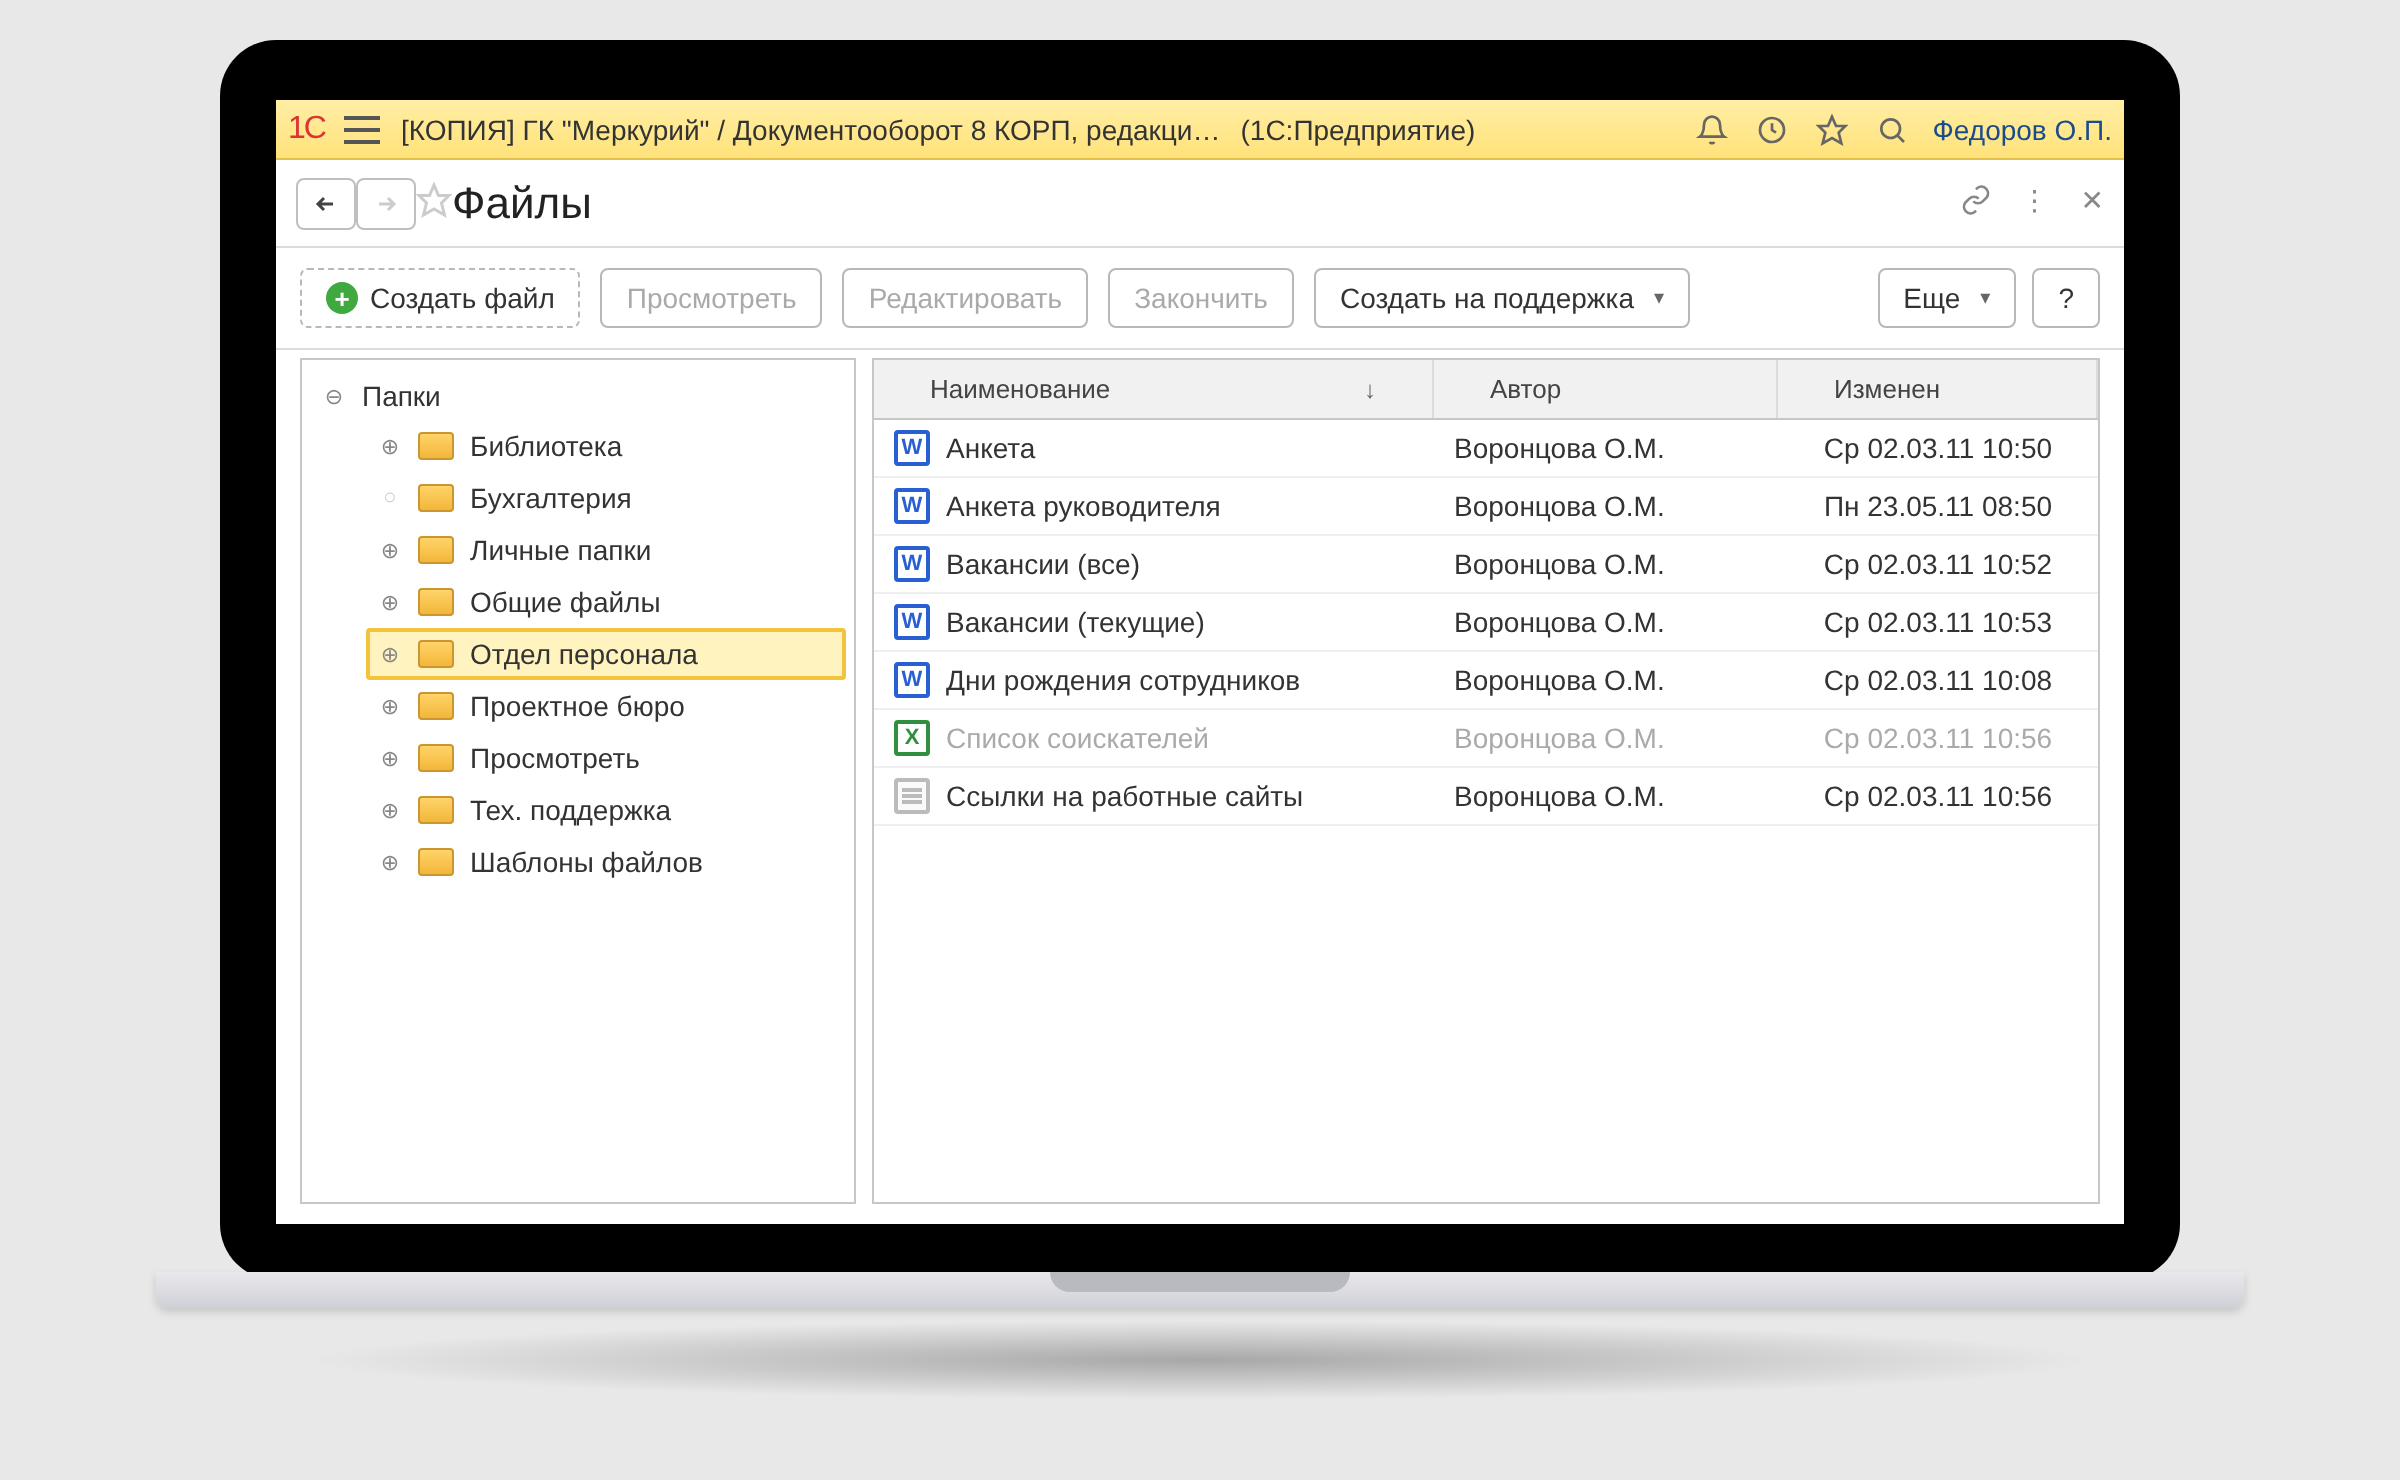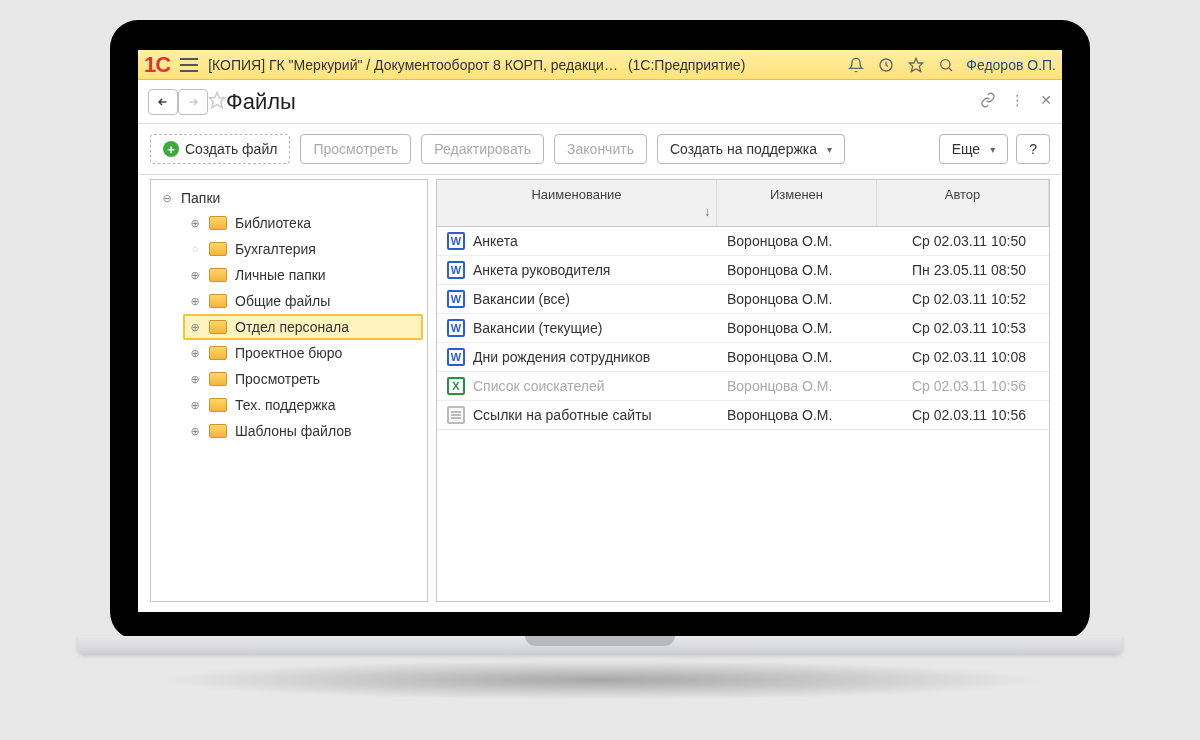--- a/index.html
+++ b/index.html
@@ -63,21 +63,21 @@
     height: 30px;
     background: linear-gradient(#ffeea5, #ffe27a);
     border-bottom: 1px solid #e2c24d;
     display: flex; align-items: center;
     padding: 0 6px;
     gap: 10px;
     font-size: 14px;
     color: #333;
     white-space: nowrap;
   }
-  .logo-1c { font-weight: bold; color: #d33; font-size: 22px; letter-spacing: -1px; }
+  .logo-1c { font-weight: normal; color: #d33; font-size: 16px; letter-spacing: -1px; }
   .hamburger-icon {
     width: 18px; height: 14px;
     display: inline-flex; flex-direction: column; justify-content: space-between;
   }
   .hamburger-icon span { height: 2px; background:#555; }
   .topbar .title-area { flex: 0 1 auto; overflow:hidden; text-overflow: ellipsis; }
   .topbar .spacer { flex: 1; }
   .top-icon { width: 20px; display:inline-flex; justify-content:center; color:#666; cursor:pointer; }
   .username { color:#1a4b8a; }
 
@@ -142,21 +142,21 @@
   .expander { width:12px; color:#888; font-size:11px; text-align:center; }
   .expander.empty { color:#ccc; }
 
   .filegrid {
     flex:1; border:1px solid #c7c7c7; margin:4px 12px 10px 4px; overflow:auto;
   }
   .gridhead {
     display:flex; background:#f1f1f1; border-bottom:1px solid #c7c7c7;
     font-size:13px; color:#444;
   }
-  .gridhead .col { padding:7px 6px; border-right:1px solid #dcdcdc; display:flex; align-items:center; gap:3px;flex-direction:column; }
+  .gridhead .col { padding:7px 28px; border-right:1px solid #dcdcdc; display:flex; align-items:center; gap:3px; }
   .col-name   { width:280px; }
   .col-author { flex:1; }
   .col-date   { width:160px; }
   .sort-arrow { color:#666; font-size:12px; margin-left:auto; }
 
   .row {
     display:flex; border-bottom:1px solid #eee; align-items:center;
     font-size:14px;
   }
   .row .cell { padding:5px 10px; }
@@ -325,25 +325,25 @@
               </div>
             </div>
         </div>
 
         <div class="filegrid">
           <div class="gridhead">
             <div class="col col-name">
               <span>Наименование</span>
               <span class="sort-arrow">↓</span>
             </div>
+            <div class="col col-author">
+              <span>Автор</span>
+            </div>
             <div class="col col-date">
               <span>Изменен</span>
-            </div>
-            <div class="col col-author">
-              <span>Автор</span>
             </div>
           </div>
           <div id="grid-body">
               <div class="row">
                 <div class="cell name">
                   <span class="fico word">W</span>
                   <span>Анкета</span>
                 </div>
                 <div class="cell author">Воронцова О.М.</div>
                 <div class="cell date">Ср 02.03.11 10:50</div>

